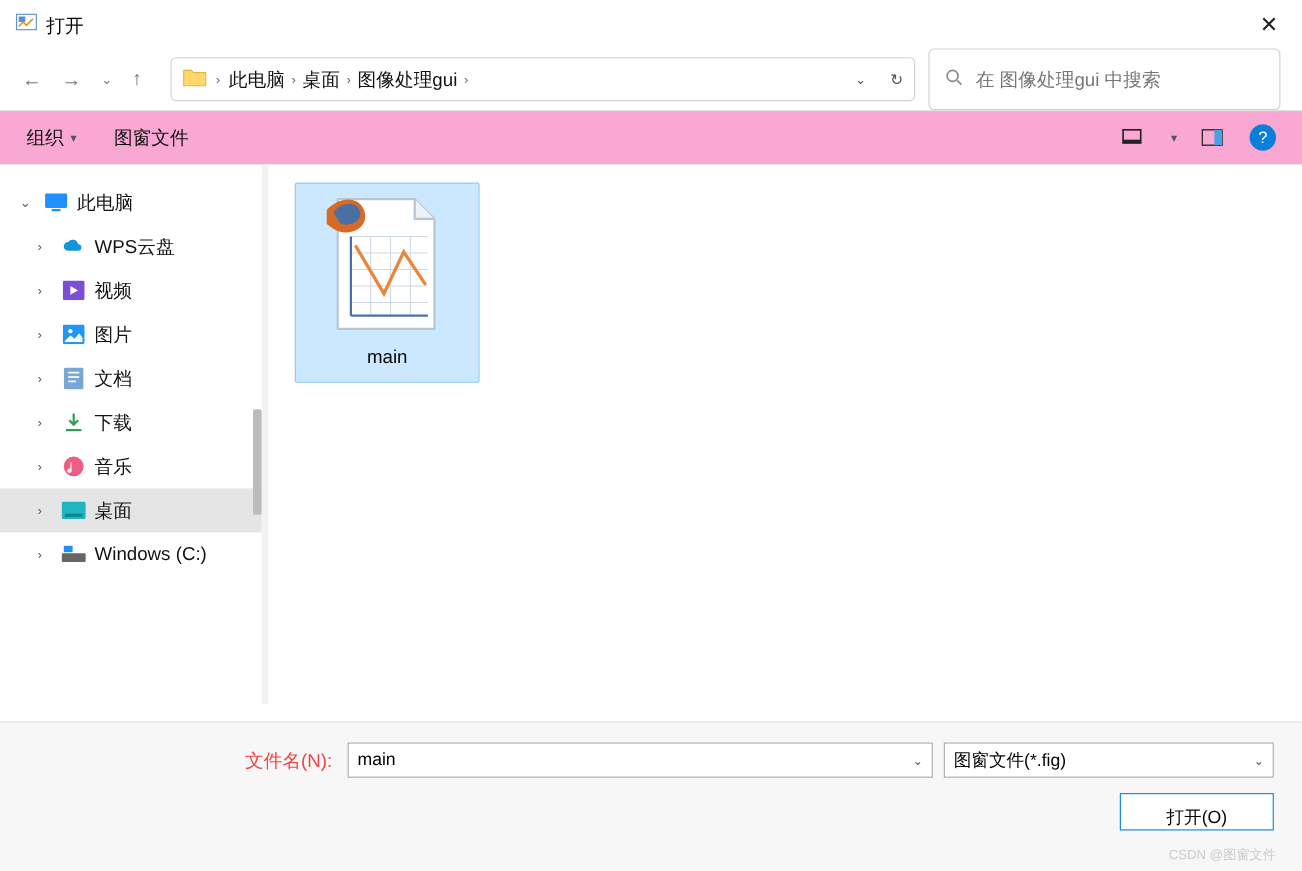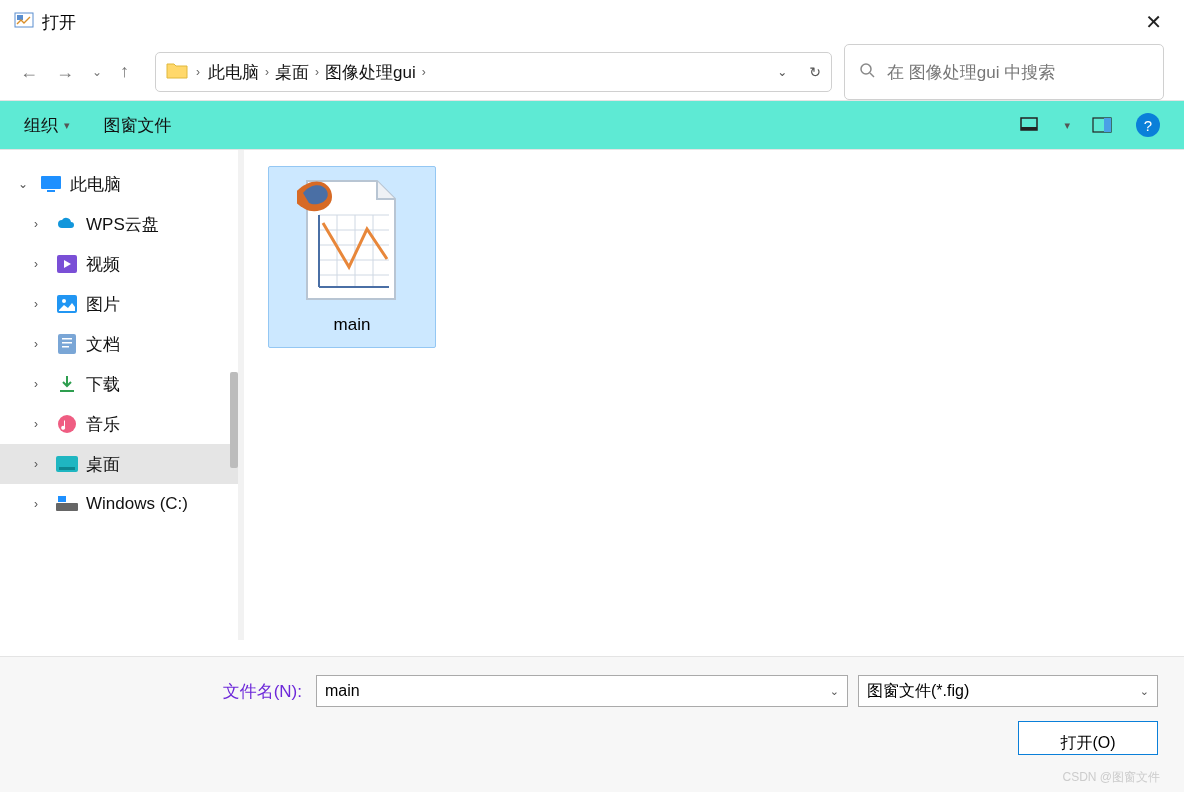--- a/index.html
+++ b/index.html
@@ -14,21 +14,21 @@
 .nav-arrows { display: flex; align-items: center; gap: 18px; color: #888; }
 .nav-arrow { font-size: 18px; color: #777; }
 .nav-arrow.up { transform: translateY(-1px); }
 .addr-bar { flex: 1; height: 40px; border: 1px solid #d0d0d0; border-radius: 5px; display: flex; align-items: center; padding: 0 10px; gap: 8px; margin-left: 14px; }
 .addr-segments { display: flex; align-items: center; gap: 6px; font-size: 17px; color: #111; }
 .crumb-sep { color: #666; font-size: 12px; }
 .addr-spacer { flex: 1; }
 .addr-tools { display: flex; align-items: center; gap: 22px; color: #555; font-size: 14px; }
 .search-box { width: 320px; height: 56px; border: 1px solid #d0d0d0; border-radius: 5px; display: flex; align-items: center; padding: 0 14px; gap: 12px; color: #777; font-size: 17px; }
 
-.toolbar { height: 50px; background: #5eead4; border-top: 1px solid #e4e4e4; border-bottom: 1px solid #e4e4e4; display: flex; align-items: center; padding: 0 24px; justify-content: space-between; }
+.toolbar { height: 50px; background: #f9a8d4; border-top: 1px solid #e4e4e4; border-bottom: 1px solid #e4e4e4; display: flex; align-items: center; padding: 0 24px; justify-content: space-between; }
 .toolbar-left { display: flex; align-items: center; gap: 34px; }
 .toolbar-item { display: flex; align-items: center; gap: 6px; font-size: 17px; color: #111; cursor: pointer; }
 .toolbar-right { display: flex; align-items: center; gap: 22px; color: #333; }
 .tb-icon { width: 22px; height: 18px; display: inline-flex; align-items: center; justify-content: center; }
 .help-circle { width: 24px; height: 24px; border-radius: 50%; background: #0a7fd9; color: #fff; font-size: 15px; display: flex; align-items: center; justify-content: center; }
 
 .content-area { display: flex; height: 490px; }
 .sidebar { width: 238px; padding: 14px 0; overflow: hidden; position: relative; }
 .scrollbar-thumb { position: absolute; right: 0; top: 222px; width: 8px; height: 96px; background: #bcbcbc; border-radius: 2px; }
 .tree-item { display: flex; align-items: center; gap: 8px; height: 40px; padding: 0 12px 0 18px; font-size: 17px; color: #111; cursor: pointer; }
@@ -38,21 +38,21 @@
 .tree-icon { width: 22px; height: 22px; display: inline-flex; align-items: center; justify-content: center; }
 
 .files-pane { flex: 1; border-left: 6px solid #f2f2f2; padding: 16px 24px; }
 .file-item { width: 168px; text-align: center; cursor: pointer; }
 .file-item.selected { background: #cce8ff; border: 1px solid #94c7f3; border-radius: 2px; padding: 8px 8px 12px 8px; }
 .file-thumb { width: 110px; height: 130px; margin: 0 auto 10px auto; position: relative; }
 .file-name { font-size: 17px; color: #000; }
 
 .footer { position: absolute; bottom: 0; left: 0; right: 0; height: 136px; background: #f7f7f7; border-top: 1px solid #e4e4e4; padding: 18px 26px; }
 .filename-row { display: flex; align-items: center; gap: 10px; margin-bottom: 14px; }
-.filename-label { font-size: 17px; color: #6d28d9; width: 280px; text-align: right; padding-right: 4px; }
+.filename-label { font-size: 17px; color: #ef4444; width: 280px; text-align: right; padding-right: 4px; }
 .filename-combo { flex: 1; height: 32px; border: 1px solid #aaa; background: #fff; display: flex; align-items: center; padding: 0 8px; font-size: 16px; position: relative; }
 .filter-combo { width: 300px; height: 32px; border: 1px solid #aaa; background: #fff; display: flex; align-items: center; padding: 0 8px; font-size: 16px; justify-content:space-between; }
 .combo-arrow { font-size: 11px; color: #555; }
 .btn-row { display: flex; justify-content: flex-end; gap: 10px; }
 .btn { width: 140px; height: 34px; border: 1px solid #aaa; background: #fff; font-size: 16px; cursor: pointer; display:flex; align-items:center; justify-content:center; }
 .btn.primary { border-color: #0a7fd9; align-items: flex-end; }
 
 .watermark { position: absolute; right: 24px; bottom: 6px; font-size: 12px; color: #ccc; }
 
 </style>

